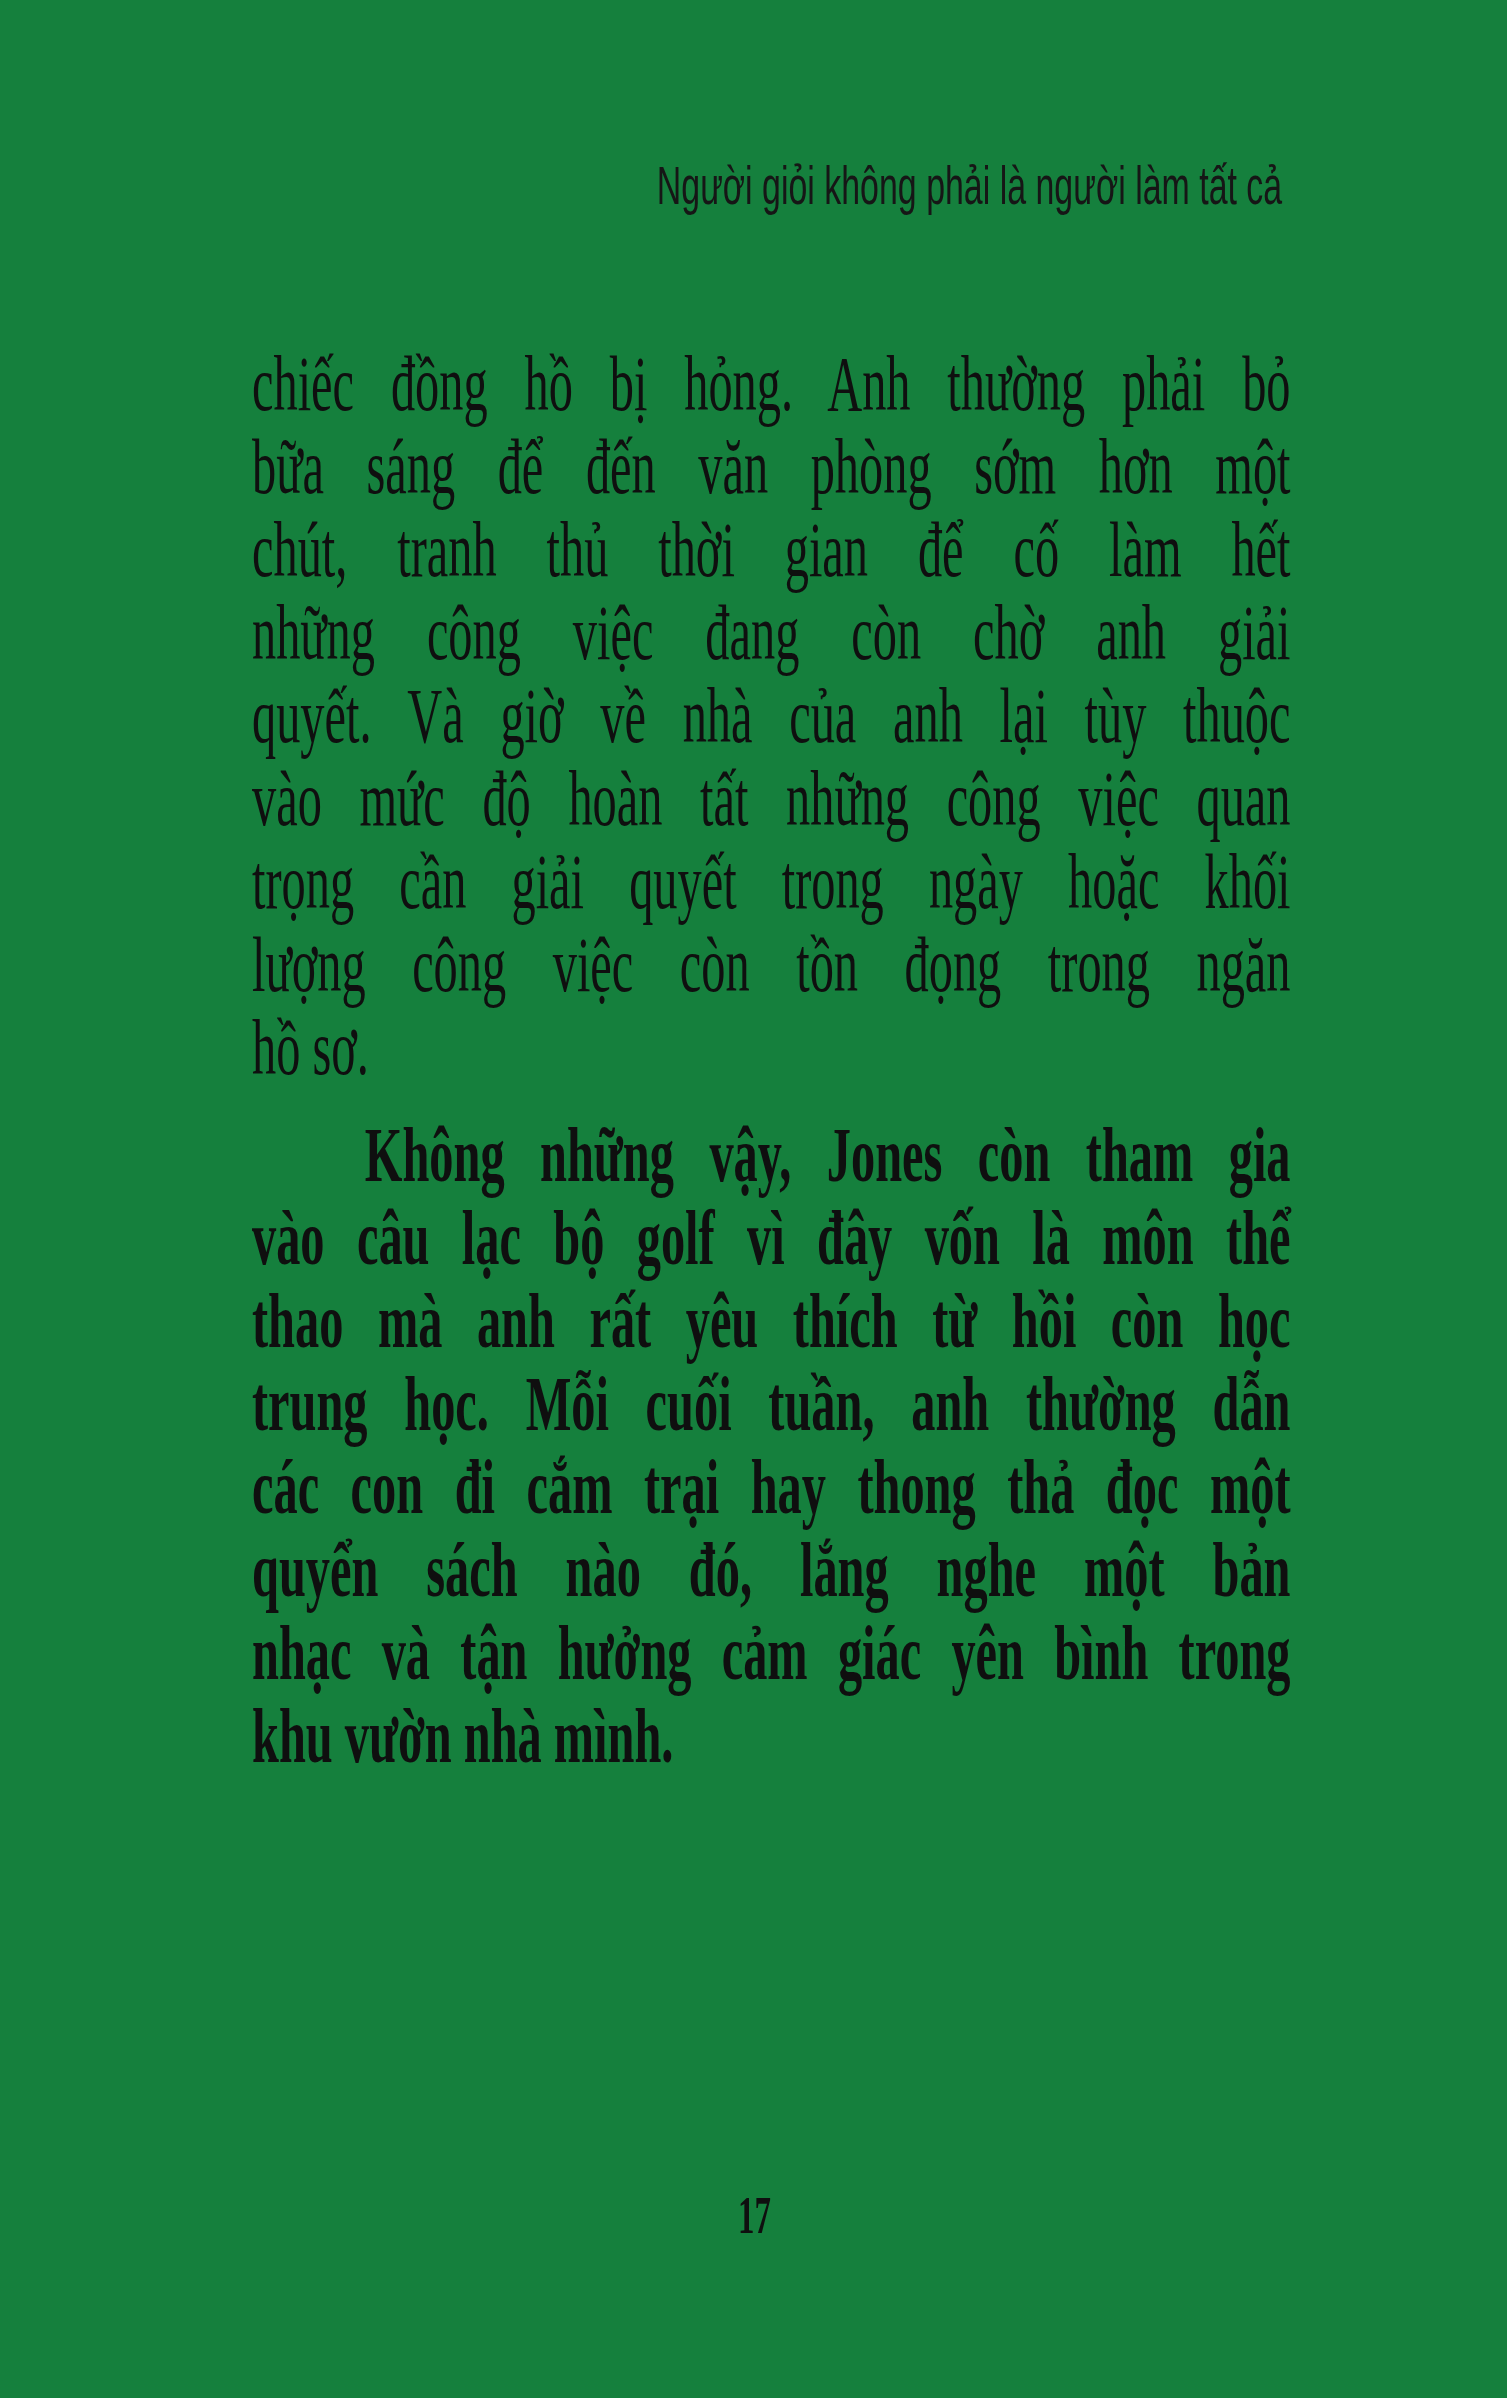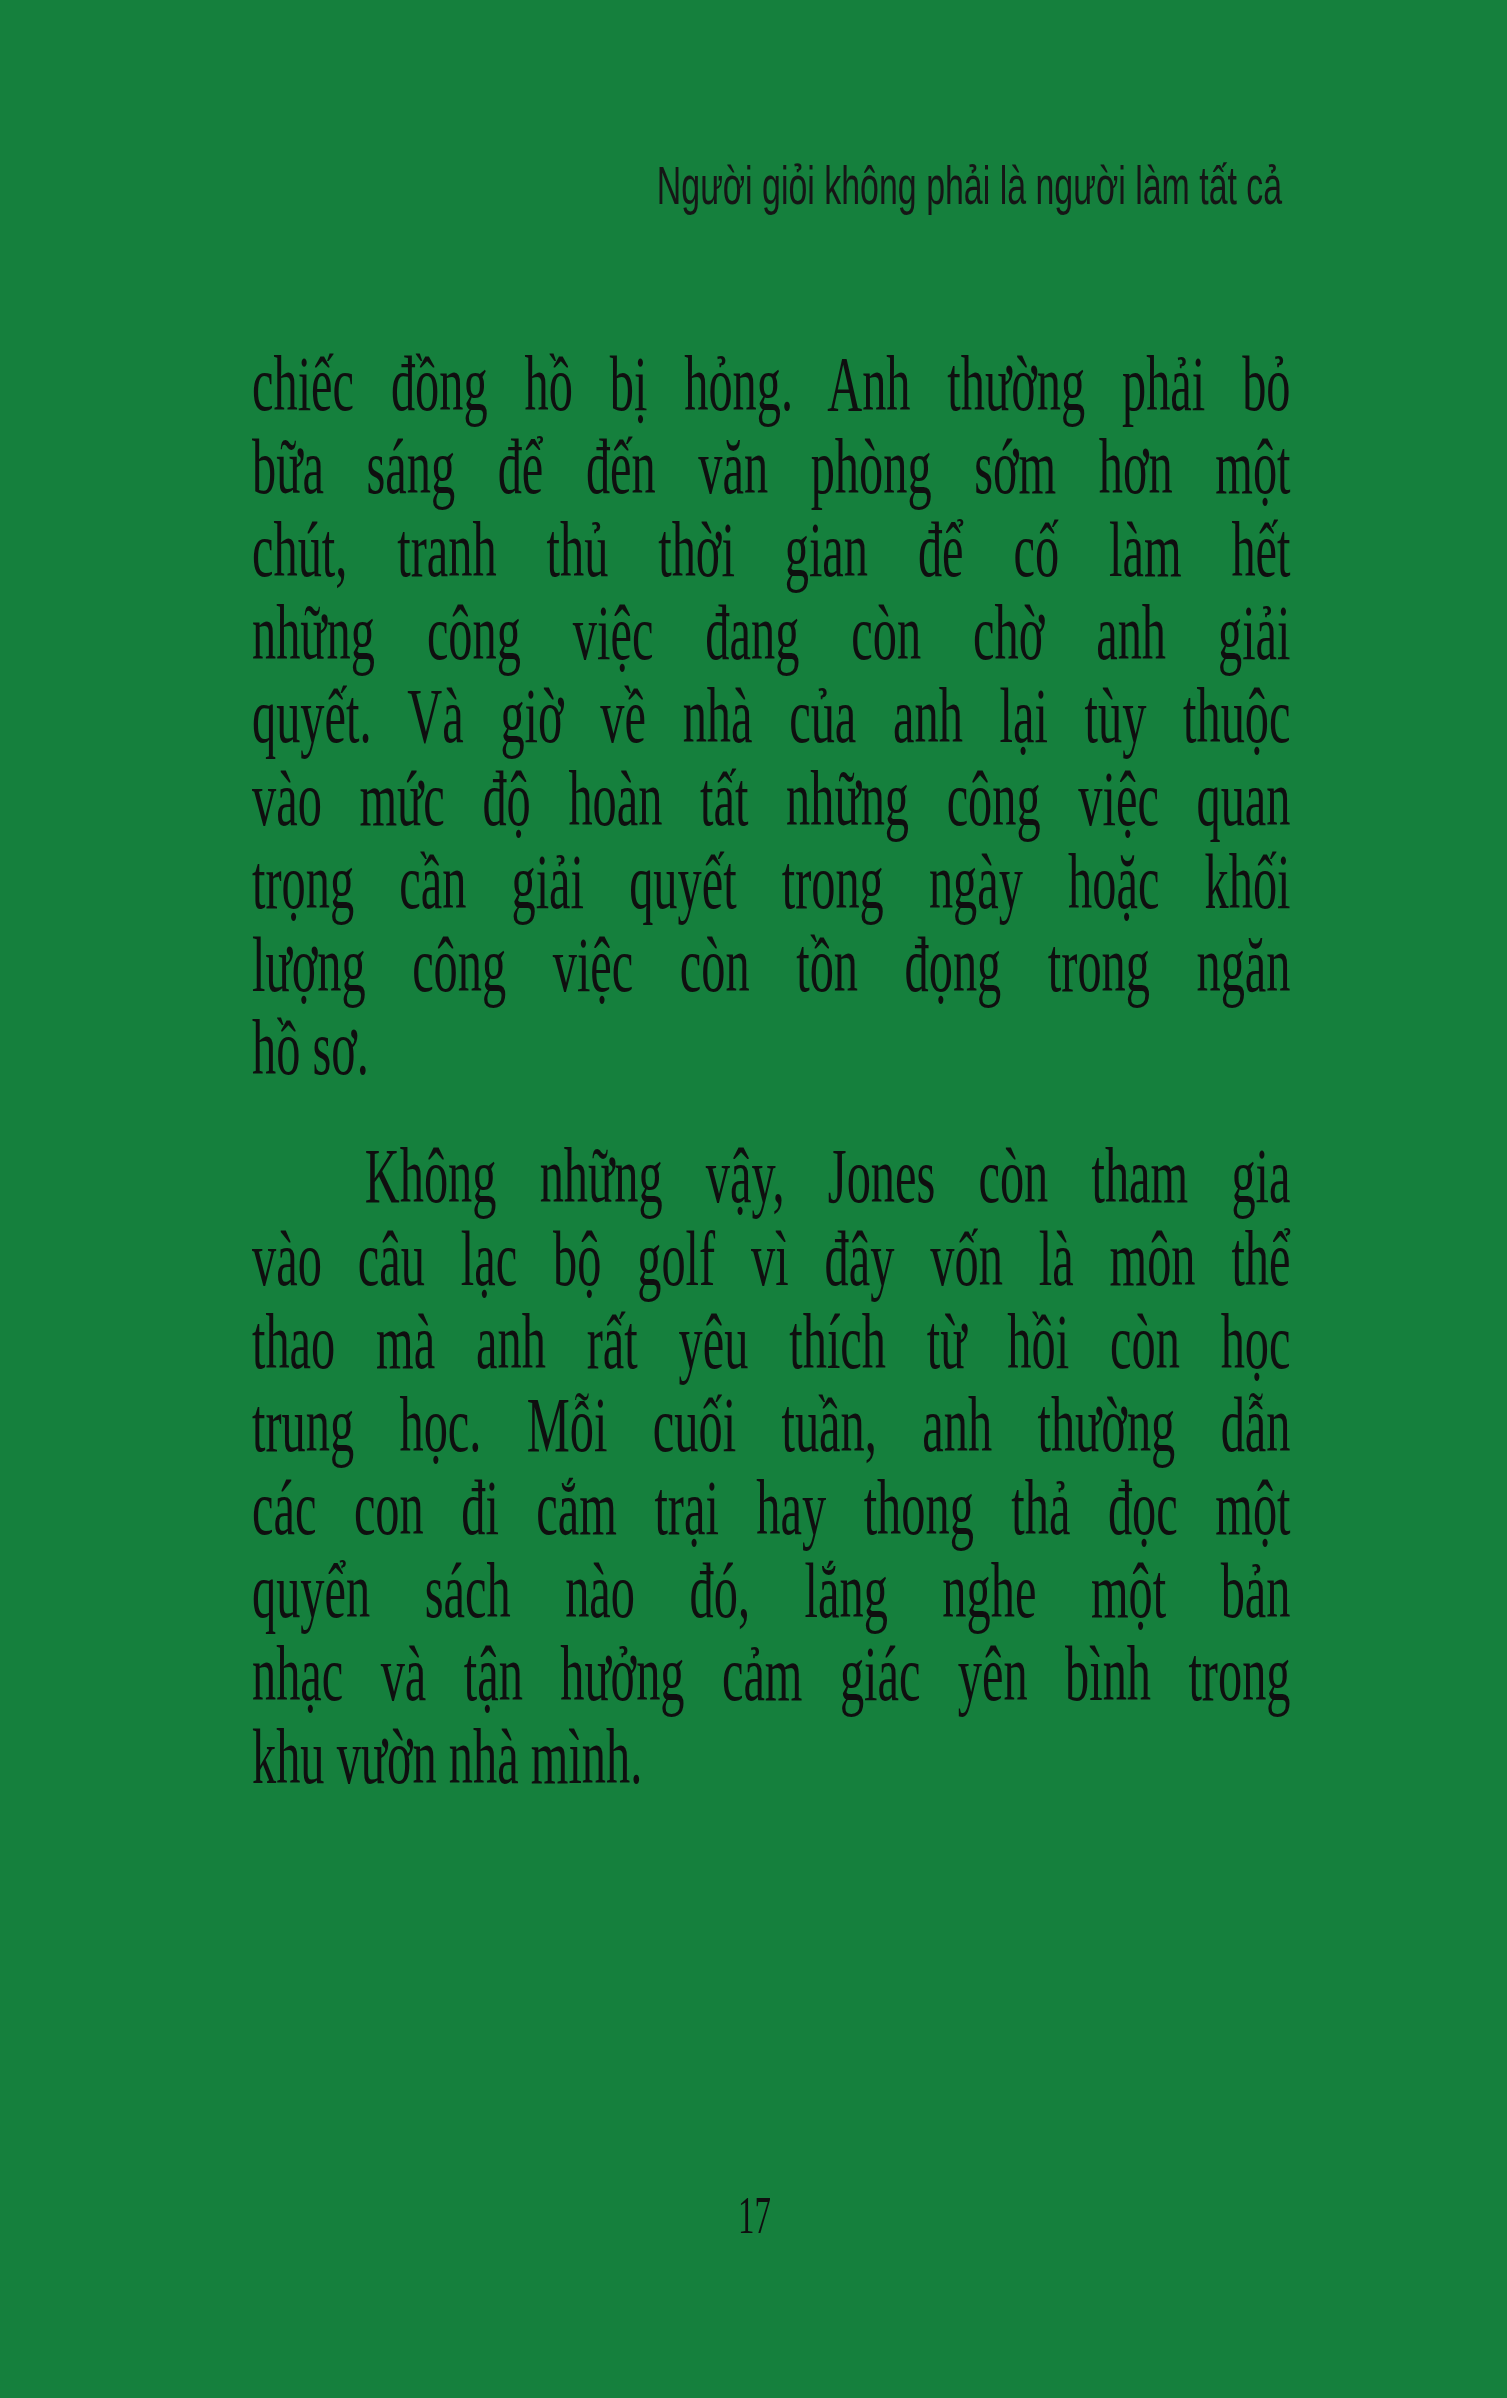--- a/index.html
+++ b/index.html
@@ -24,21 +24,21 @@
     transform-origin: 100% 0;
     color: #161616;
   }
   .body-text {
     position: absolute;
     left: 252px;
     top: 342px;
     width: 1039px;
   }
   .paragraph { margin: 0; }
-  .paragraph + .paragraph { margin-top: 45px; }
+  .paragraph + .paragraph { margin-top: 24px; font-weight: bold; }
   .line {
     width: 1675px;                 
     transform: scaleX(0.62);       
     transform-origin: 0 50%;
     font-size: 78px;
     line-height: 83px;
     height: 83px;
     text-align: justify;
     text-align-last: justify;      
   }
@@ -46,20 +46,21 @@
   .line.indent  { text-indent: 182px; }
   .em { font-style: italic; }
   .page-number {
     position: absolute;
     top: 2189px;
     left: 0;
     width: 1508px;
     text-align: center;
     font-size: 53px;
     line-height: 53px;
+    font-weight: bold;
   }
   .page-number .pn-inner {
     display: inline-block;
     transform: scaleX(0.62);
     transform-origin: 50% 50%;
   }
 </style>
 </head>
 <body>
 

